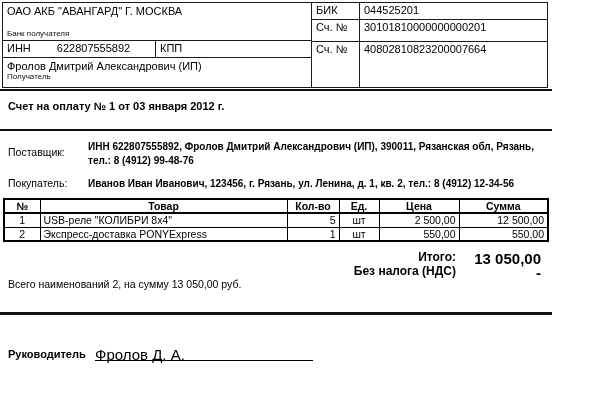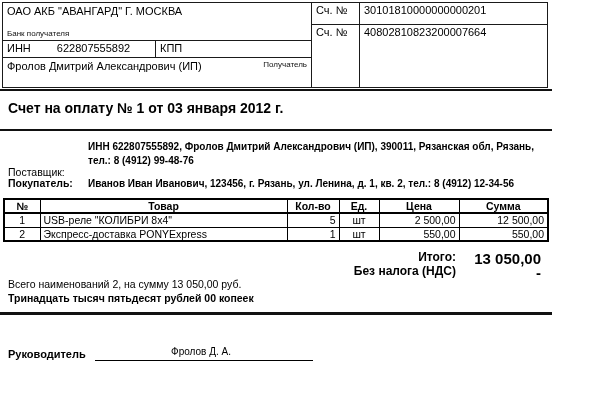--- a/index.html
+++ b/index.html
@@ -15,40 +15,40 @@
     font-size:11px;
   }
   .bt-left{width:309px;border-right:1px solid #1a1a1a;display:flex;flex-direction:column;box-sizing:border-box;}
   .bt-right{flex:1;display:flex;flex-direction:column;box-sizing:border-box;}
   .bt-cell{padding:2px 4px;box-sizing:border-box;}
   .bt-bank{height:38px;border-bottom:1px solid #1a1a1a;display:flex;flex-direction:column;justify-content:space-between;}
   .bt-innkpp{height:16px;border-bottom:1px solid #1a1a1a;display:flex;}
   .bt-inn{width:153px;border-right:1px solid #1a1a1a;padding:1px 4px;box-sizing:border-box;}
   .bt-inn .v{margin-left:26px;}
   .bt-kpp{flex:1;padding:1px 4px;box-sizing:border-box;}
-  .bt-recipient{flex:1;display:flex;justify-content:space-between;}
+  .bt-recipient{flex:1;display:flex;flex-direction:column;}
   .small-label{font-size:8px;color:#111;}
   .bt-row{display:flex;box-sizing:border-box;}
   .bt-row-1{height:17px;border-bottom:1px solid #1a1a1a;}
   .bt-row-2{height:22px;border-bottom:1px solid #1a1a1a;}
   .bt-row-3{flex:1;}
   .bt-lab{width:48px;border-right:1px solid #1a1a1a;padding:1px 4px;box-sizing:border-box;}
   .bt-val{flex:1;padding:1px 4px;box-sizing:border-box;}
   
   .rule{background:#111;height:2px;left:0;width:552px;}
   .rule-a{top:89px;}
   .rule-b{top:129px;}
   .rule-thick{top:312px;height:3px;}
-  .doc-title{left:8px;top:100px;font-size:14px;font-weight:bold;}
+  .doc-title{left:8px;top:100px;font-size:11px;font-weight:bold;}
   
   .party-label{font-size:10.5px;}
   .party-value{font-size:10px;font-weight:bold;line-height:14px;}
-  .supplier-label{left:8px;top:146px;margin-top:20px;}
+  .supplier-label{left:8px;top:146px;}
   .supplier-value{left:88px;top:140px;width:448px;}
-  .buyer-label{left:8px;top:177px;font-weight:bold;}
+  .buyer-label{left:8px;top:177px;}
   .buyer-value{left:88px;top:177px;white-space:nowrap;}
   
   .items{left:3px;top:198px;}
   .items table{border-collapse:collapse;border:2px solid #000;table-layout:fixed;width:544px;font-size:10.5px;}
   .items th,.items td{border:1px solid #000;height:14px;padding:0 3px;overflow:hidden;white-space:nowrap;box-sizing:border-box;}
   .items th{font-weight:bold;text-align:center;border-bottom:2px solid #000;}
   .c-center{text-align:center;}
   .c-right{text-align:right;}
   .c-left{text-align:left;}
   
@@ -56,21 +56,21 @@
   .tot-val{font-size:15px;font-weight:bold;text-align:right;width:150px;}
   .itogo-label{left:256px;top:250px;}
   .itogo-value{left:391px;top:250px;}
   .tax-label{left:256px;top:264px;}
   .tax-value{left:391px;top:264px;}
   
   .sum1{left:8px;top:278px;font-size:10.5px;}
   .sum2{left:8px;top:292px;font-size:10.5px;font-weight:bold;}
   .director-label{left:8px;top:348px;font-size:11px;font-weight:bold;}
   .sig-line{left:95px;top:346px;width:218px;height:15px;border-bottom:1.5px solid #000;
-    text-align:center;padding-right:6px;font-size:10px;box-sizing:border-box;}
+    text-align:left;padding-right:6px;font-size:15px;box-sizing:border-box;}
 </style>
 </head>
 <body>
 
 <div class="page">
 
   <div class="abs bank-table">
     <div class="bt-left">
       <div class="bt-cell bt-bank">
         <span>ОАО АКБ "АВАНГАРД" Г. МОСКВА</span>
@@ -83,20 +83,24 @@
         <div class="bt-kpp">
           <span>КПП</span>
         </div>
       </div>
       <div class="bt-cell bt-recipient">
         <span>Фролов Дмитрий Александрович (ИП)</span>
         <span class="small-label">Получатель</span>
       </div>
     </div>
     <div class="bt-right">
+      <div class="bt-row bt-row-1">
+        <div class="bt-lab">БИК</div>
+        <div class="bt-val">044525201</div>
+      </div>
       <div class="bt-row bt-row-2">
         <div class="bt-lab">Сч. №</div>
         <div class="bt-val">30101810000000000201</div>
       </div>
       <div class="bt-row bt-row-3">
         <div class="bt-lab">Сч. №</div>
         <div class="bt-val">40802810823200007664</div>
       </div>
     </div>
   </div>
@@ -150,21 +154,20 @@
       </tbody>
     </table>
   </div>
 
   <div class="abs tot-lab itogo-label">Итого:</div>
   <div class="abs tot-val itogo-value">13 050,00</div>
   <div class="abs tot-lab tax-label">Без налога (НДС)</div>
   <div class="abs tot-val tax-value">-</div>
 
   <div class="abs sum1">Всего наименований 2, на сумму 13 050,00 руб.</div>
-  <div class="abs sum2">Тринадцать тысяч пятьдесят рублей 00 копеек</div>
   <div class="abs rule rule-thick"></div>
 
   <div class="abs director-label">Руководитель</div>
   <div class="abs sig-line">
     <span>Фролов Д. А.</span>
   </div>
 
 </div>
 
 </body></html>

